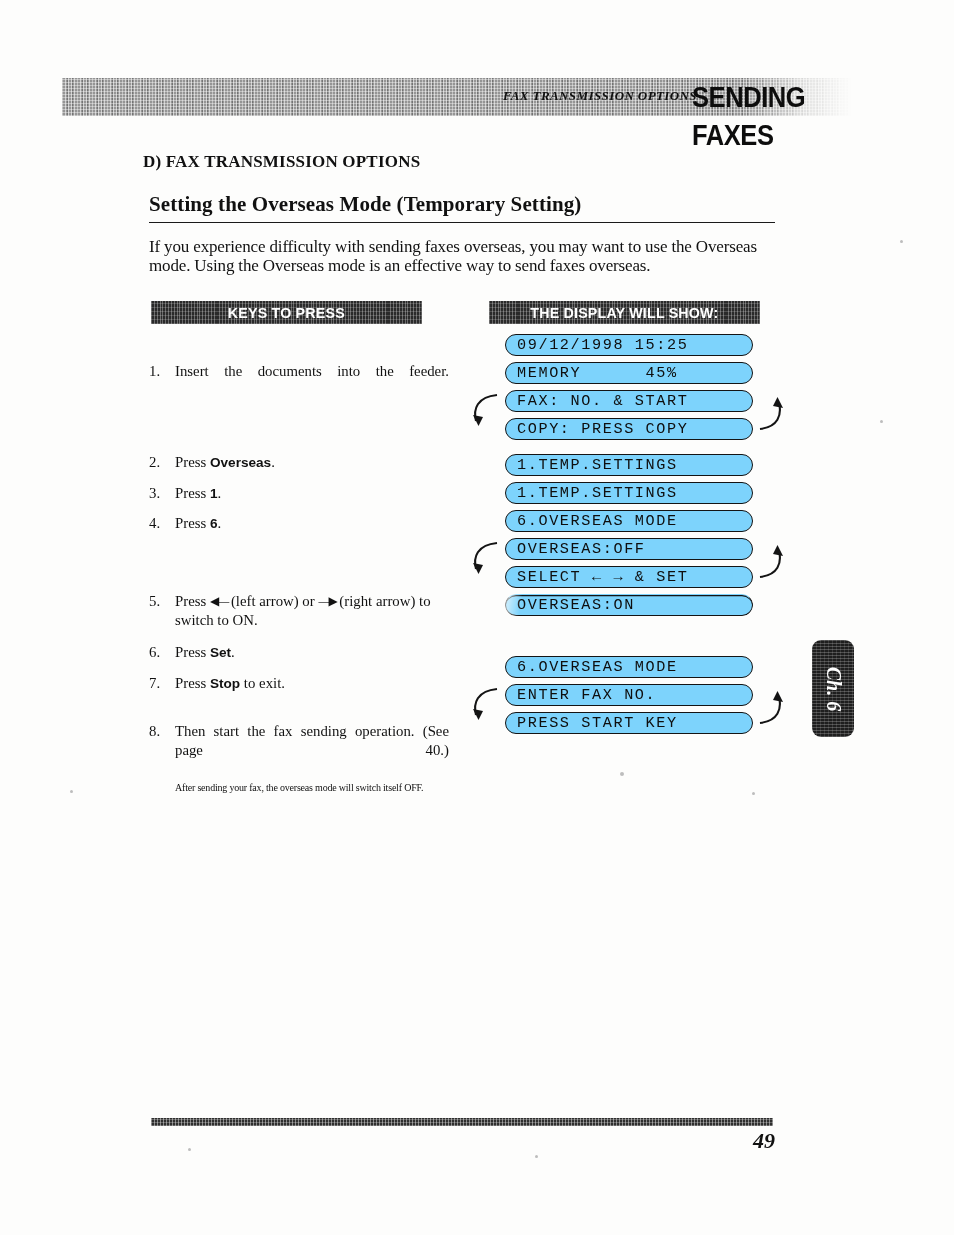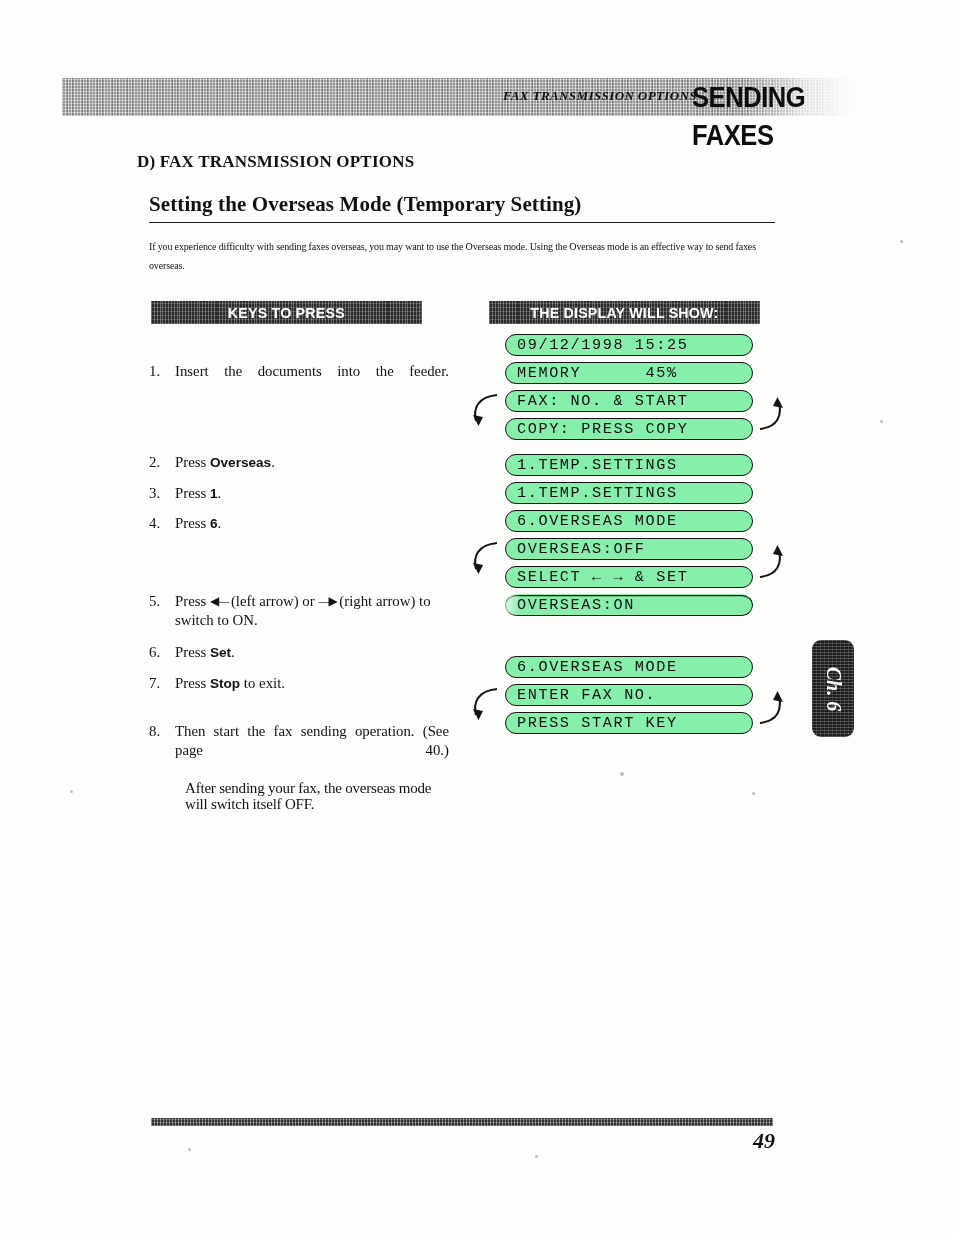--- a/index.html
+++ b/index.html
@@ -69,21 +69,21 @@
     letter-spacing: -0.5px;
     color: #0d0d0d;
     font-family: "Liberation Sans", sans-serif;
     transform: scaleX(.88);
     transform-origin: left center;
   }
 
   
   .sec-letter {
     position: absolute;
-    left: 137px;
+    left: 143px;
     top: 152px;
     font-size: 17px;
     font-weight: bold;
     letter-spacing: .2px;
   }
   .sec-title {
     position: absolute;
     left: 149px;
     top: 192px;
     width: 626px;
@@ -92,21 +92,21 @@
     letter-spacing: .1px;
     padding-bottom: 5px;
     border-bottom: 1.6px solid #1a1a1a;
   }
 
   .intro {
     position: absolute;
     left: 149px;
     top: 237px;
     width: 626px;
-    font-size: 10px;
+    font-size: 17px;
     line-height: 19px;
     letter-spacing: -0.15px;
   }
 
   
   .colbar {
     position: absolute;
     height: 23px;
     background-color: #2a2a2a;
     background-image:
@@ -147,24 +147,24 @@
   .step b {
     font-family: "Liberation Sans", sans-serif;
     font-weight: bold;
     font-size: 13.6px;
   }
   .just { text-align: justify; }
   .just::after { content: ""; display: inline-block; width: 100%; }
 
   .note {
     position: absolute;
-    left: 185px;
+    left: 175px;
     top: 780px;
     width: 262px;
-    font-size: 15px;
+    font-size: 10px;
     line-height: 16px;
     letter-spacing: -0.2px;
   }
 
   .arrow-l, .arrow-r {
     display: inline-block;
     vertical-align: 1px;
     font-size: 12px;
     letter-spacing: -2px;
   }
@@ -177,21 +177,21 @@
     width: 340px;
   }
   .lcdgroup { position: relative; }
   .lcd {
     position: relative;
     margin-left: 40px;
     width: 248px;
     height: 22px;
     border: 1.7px solid #141414;
     border-radius: 11px;
-    background: #86efac;
+    background: #7dd3fc;
     font-family: "Liberation Mono", monospace;
     font-size: 15.2px;
     line-height: 21px;
     letter-spacing: 1.6px;
     color: #0e0e0e;
     white-space: pre;
     padding-left: 11px;
     box-sizing: border-box;
     overflow: hidden;
   }

